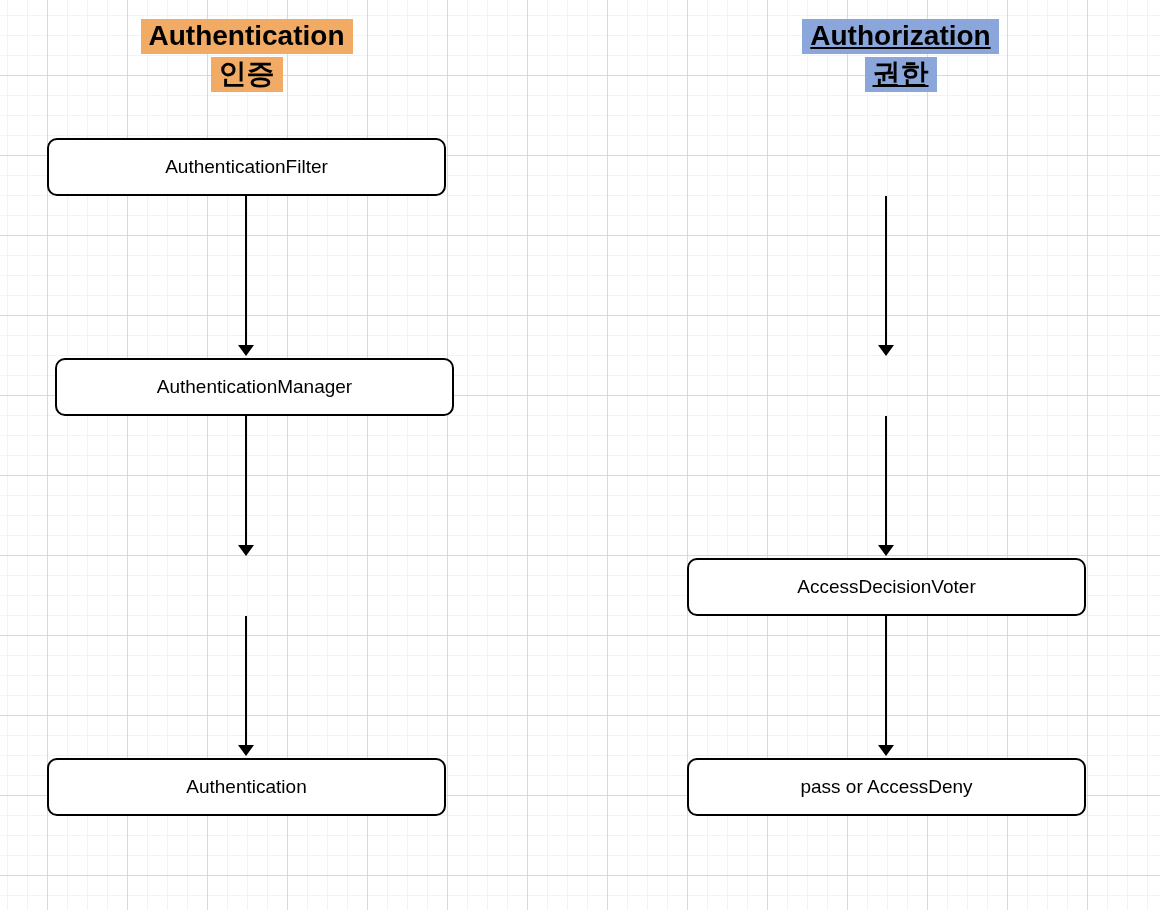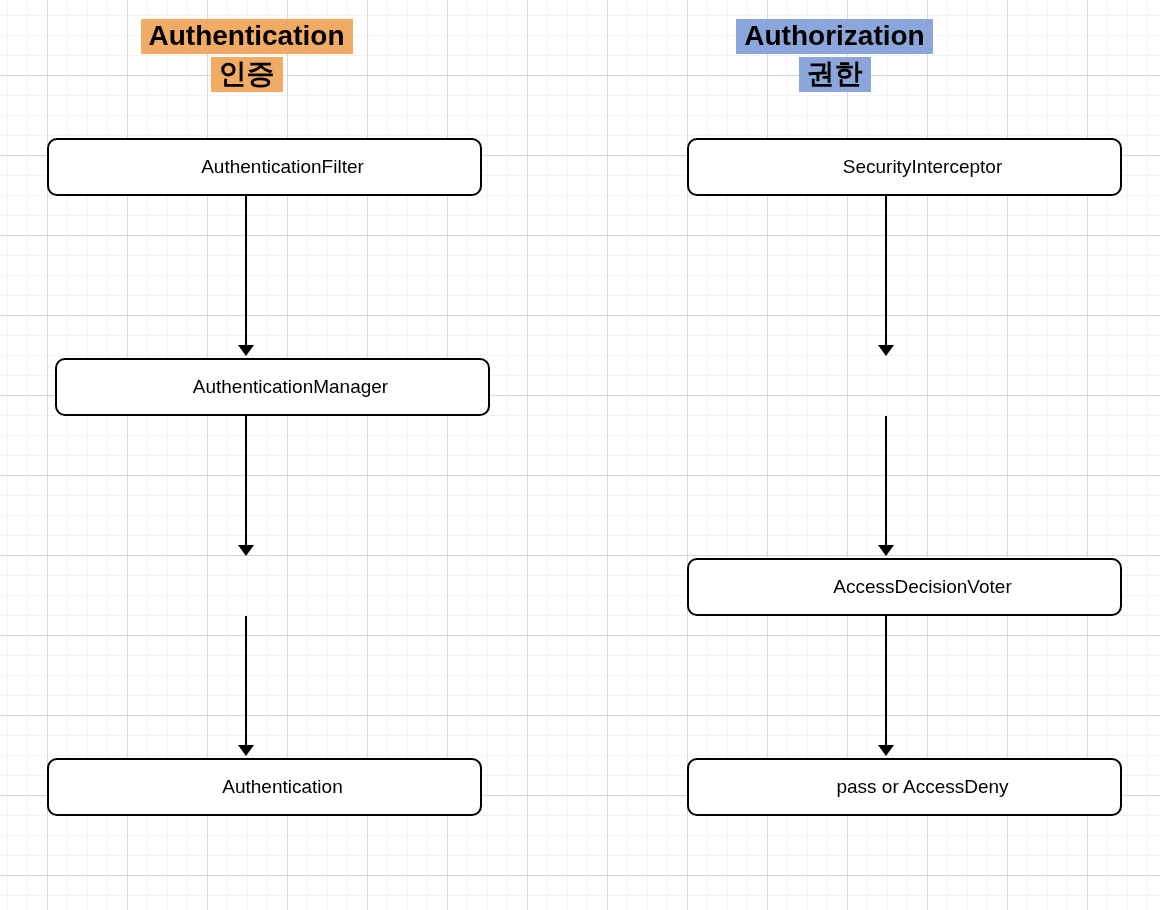--- a/index.html
+++ b/index.html
@@ -24,21 +24,21 @@
     position: absolute;
     top: 19px;
     width: 399px;
     display: flex;
     flex-direction: column;
     align-items: center;
     gap: 3px;
     z-index: 2;
   }
   .title-block.left  { left: 47px; }
-  .title-block.right { left: 635px; }
+  .title-block.right { left: 701px; text-decoration: underline; }
 
   .hl {
     display: inline-block;
     padding: 1px 8px 2px 8px;
     font-size: 28px;
     font-weight: bold;
     color: #000000;
     line-height: 1.15;
     white-space: nowrap;
   }
@@ -50,21 +50,20 @@
     background: #ffffff;
     border: 2px solid #000000;
     border-radius: 10px;
     display: flex;
     align-items: center;
     justify-content: center;
     font-size: 19px;
     color: #000000;
     white-space: nowrap;
     z-index: 2;
-    padding-left: 36px;
   }
   .col-l { left: 47px; }
   .col-r { left: 687px; }
   .row-1 { top: 138px; }
   .row-2 { top: 358px; margin-left: 8px; }
   .row-3 { top: 558px; }
   .row-4 { top: 758px; }
 
   .arrow {
     position: absolute;
@@ -101,21 +100,20 @@
 
   <div class="title-block right">
     <span class="hl" style="background: rgb(138, 166, 219);">Authorization</span>
     <span class="hl" style="background: rgb(138, 166, 219);">권한</span>
   </div>
 
   <div class="node col-l row-1">AuthenticationFilter</div>
   <div class="node col-l row-2">AuthenticationManager</div>
   <div class="node col-l row-4">Authentication</div>
 
-  <div class="node col-r row-1">SecurityInterceptor</div>
   <div class="node col-r row-4">pass or AccessDeny</div>
   <div class="node col-r row-3">AccessDecisionVoter</div>
 
   <div class="arrow ax-l a-1"></div>
   <div class="arrow ax-l a-2"></div>
   <div class="arrow ax-l a-3"></div>
 
   <div class="arrow ax-r a-1"></div>
   <div class="arrow ax-r a-2"></div>
   <div class="arrow ax-r a-3"></div>

